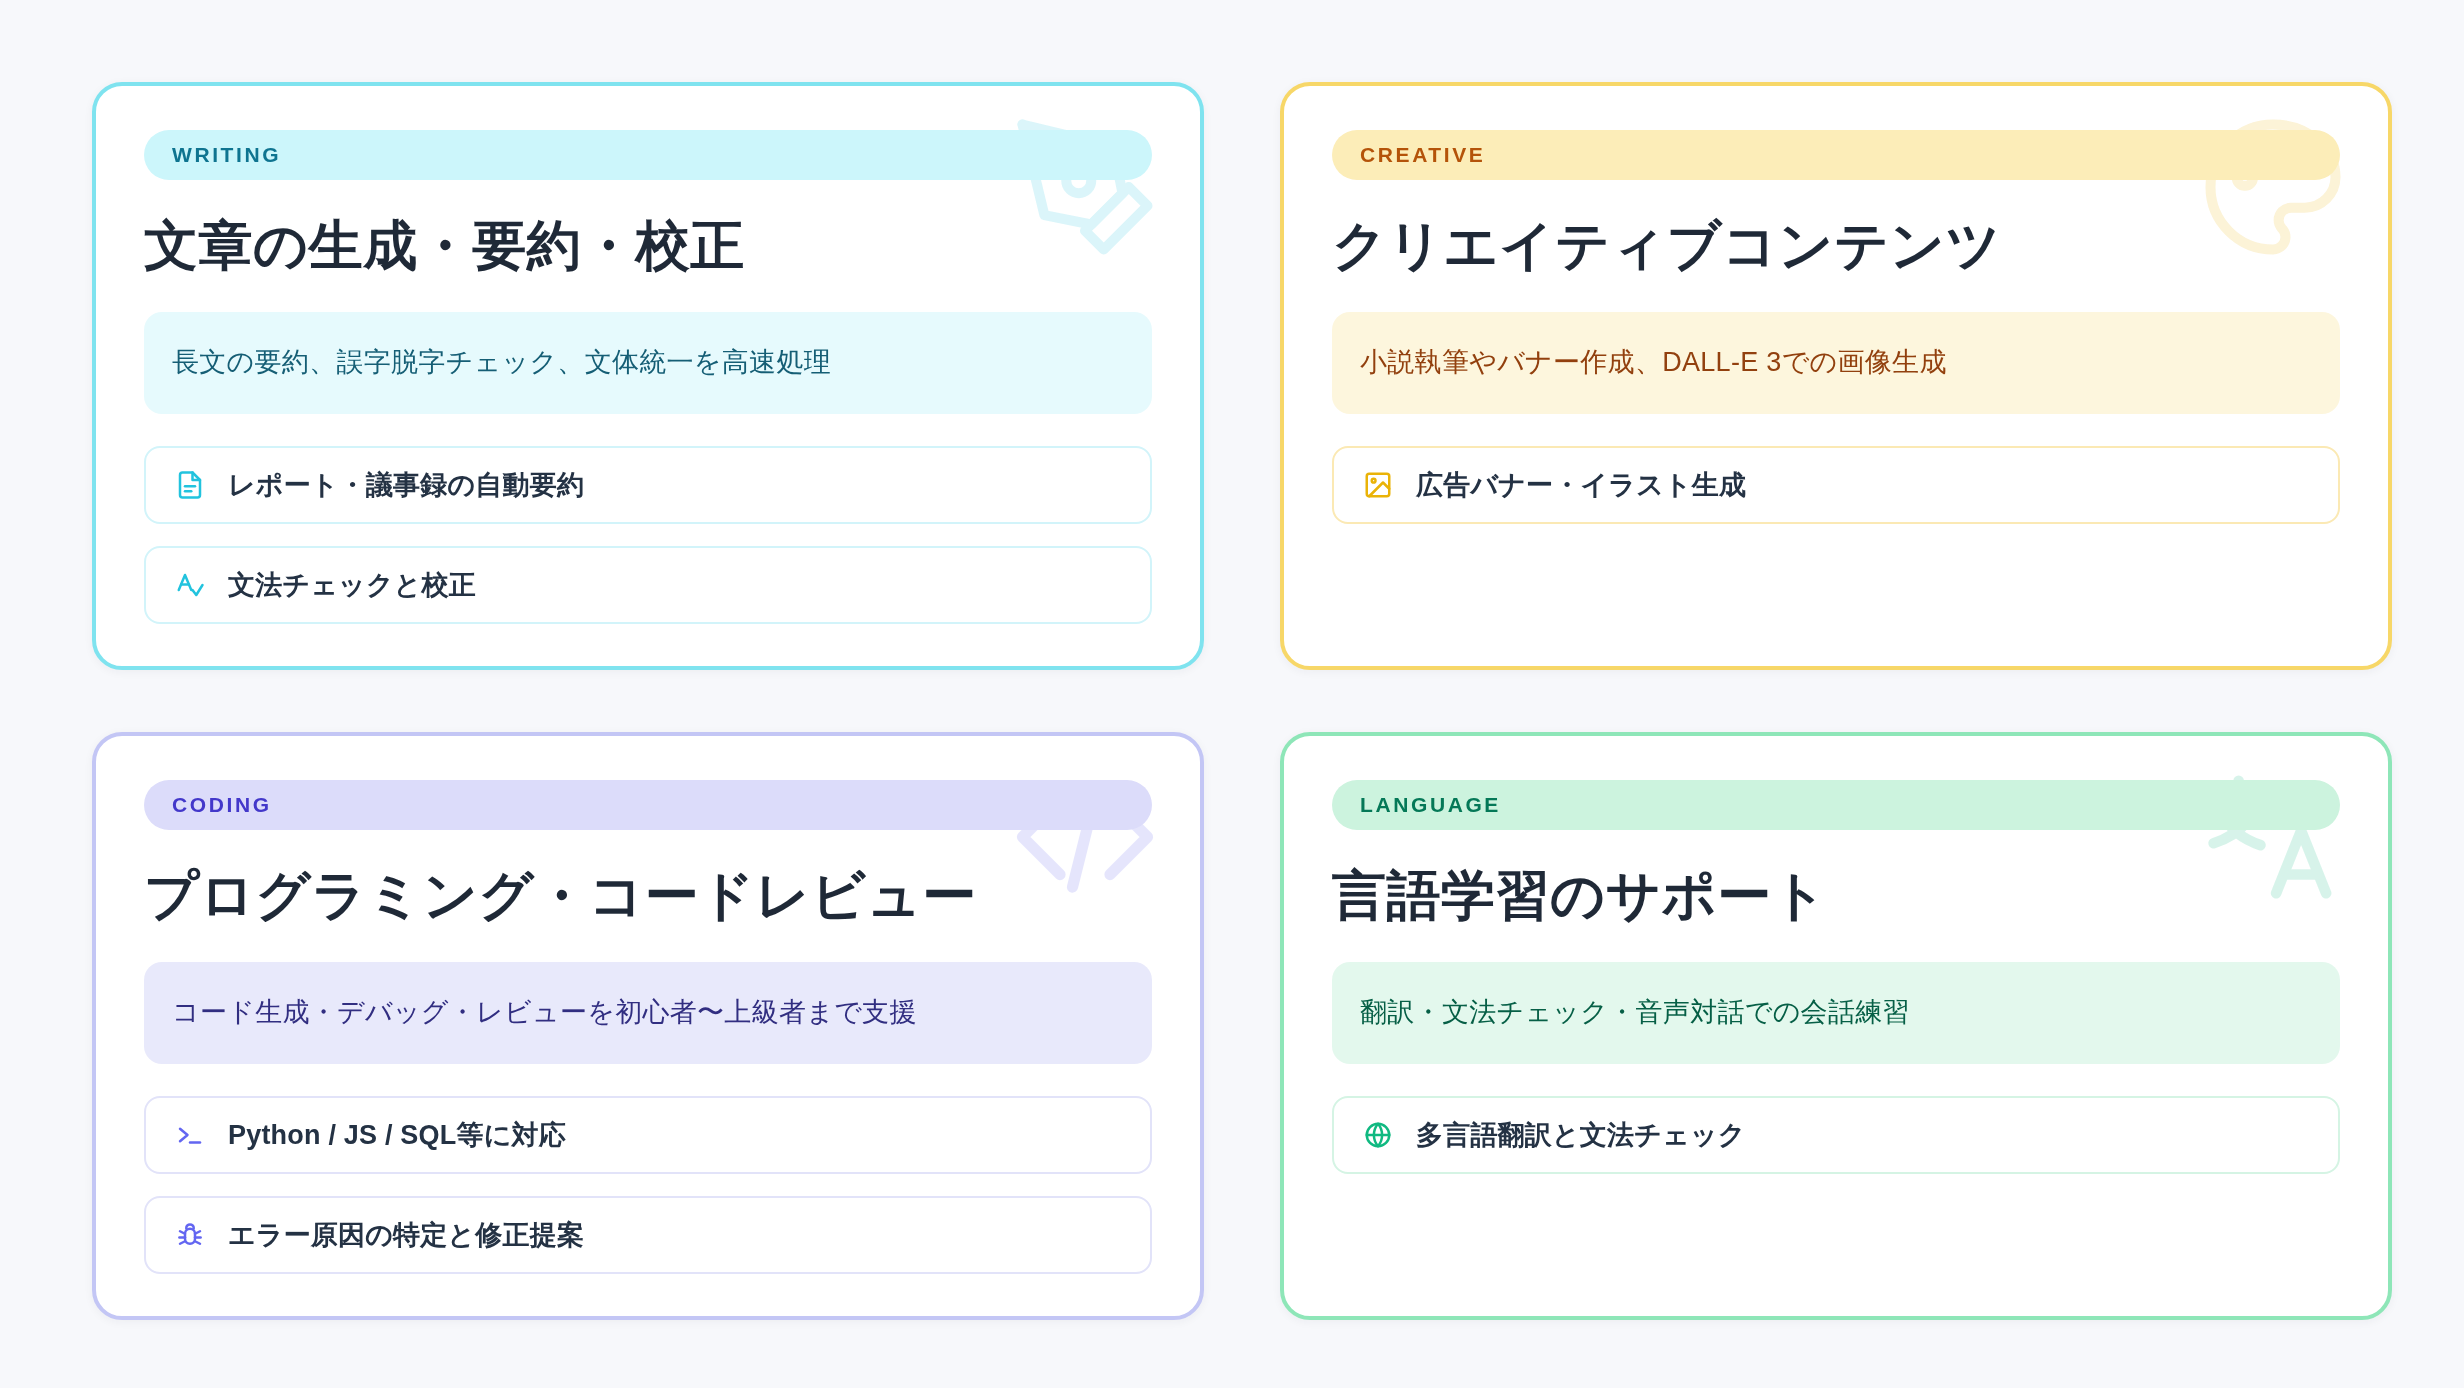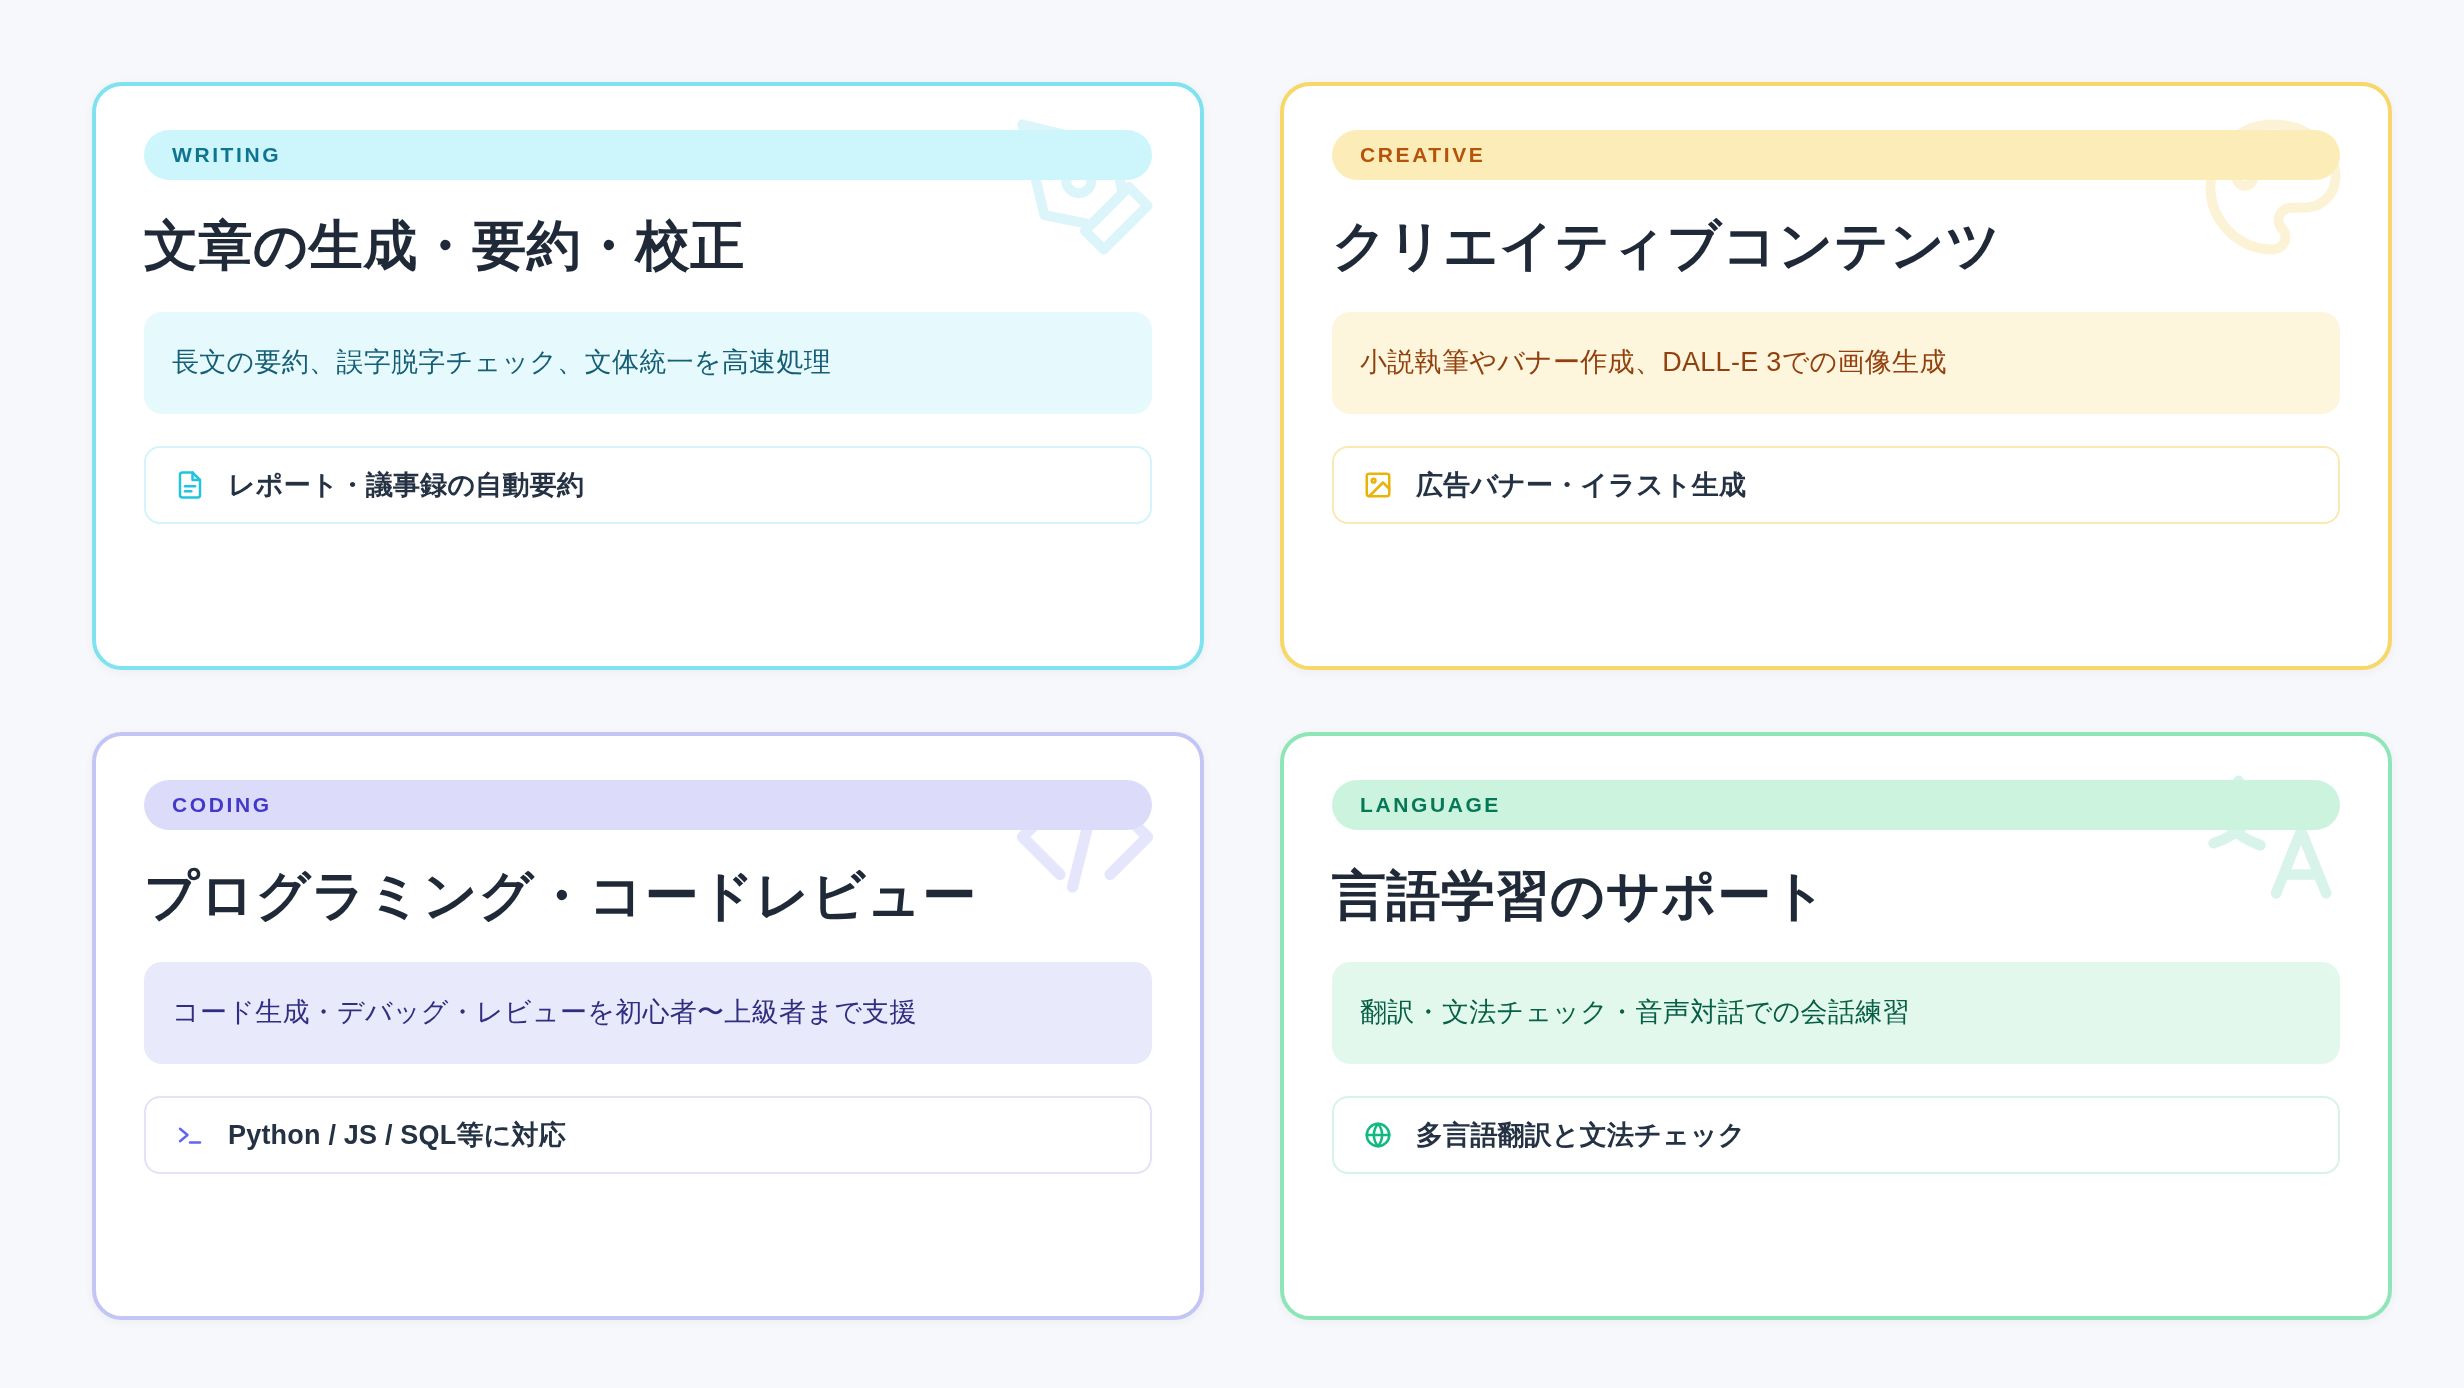--- a/index.html
+++ b/index.html
@@ -209,20 +209,30 @@
         <span class="feature-icon">
           <svg viewBox="0 0 24 24" fill="none" stroke="currentColor" stroke-width="2" stroke-linecap="round" stroke-linejoin="round">
             <path d="M14 2H6a2 2 0 0 0-2 2v16a2 2 0 0 0 2 2h12a2 2 0 0 0 2-2V8z"></path>
             <polyline points="14 2 14 8 20 8"></polyline>
             <line x1="8" y1="13" x2="16" y2="13"></line>
             <line x1="8" y1="17" x2="13" y2="17"></line>
           </svg>
         </span>
         <span class="feature-text">レポート・議事録の自動要約</span>
       </div>
+      <div class="feature-item">
+        <span class="feature-icon">
+          <svg viewBox="0 0 24 24" fill="none" stroke="currentColor" stroke-width="2" stroke-linecap="round" stroke-linejoin="round">
+            <path d="M3 16l5-12 5 12"></path>
+            <line x1="5" y1="11.5" x2="11" y2="11.5"></line>
+            <polyline points="14 16 17 20 22 12"></polyline>
+          </svg>
+        </span>
+        <span class="feature-text">文法チェックと校正</span>
+      </div>
     </div>
   </div>
 
   <div class="card theme-creative">
     <div class="watermark">
       <svg viewBox="0 0 24 24" fill="none" stroke="#eab308" stroke-width="1.6" stroke-linecap="round" stroke-linejoin="round">
         <path d="M12 2a10 10 0 0 0 0 20c1.1 0 2-.9 2-2 0-.5-.2-1-.6-1.4-.3-.4-.5-.8-.5-1.3 0-1.1.9-2 2-2h2.2A4.9 4.9 0 0 0 22 10.4C22 5.8 17.5 2 12 2z"></path>
         <circle cx="7.5" cy="10.5" r="1.3"></circle>
         <circle cx="11" cy="6.5" r="1.3"></circle>
         <circle cx="16" cy="8" r="1.3"></circle>
@@ -274,20 +284,35 @@
 
     <div class="feature-list">
       <div class="feature-item">
         <span class="feature-icon">
           <svg viewBox="0 0 24 24" fill="none" stroke="currentColor" stroke-width="2" stroke-linecap="round" stroke-linejoin="round">
             <polyline points="4 7 10 12 4 17"></polyline>
             <line x1="12" y1="18" x2="20" y2="18"></line>
           </svg>
         </span>
         <span class="feature-text">Python / JS / SQL等に対応</span>
+      </div>
+      <div class="feature-item">
+        <span class="feature-icon">
+          <svg viewBox="0 0 24 24" fill="none" stroke="currentColor" stroke-width="2" stroke-linecap="round" stroke-linejoin="round">
+            <rect x="8" y="7" width="8" height="12" rx="4"></rect>
+            <path d="M9 6.5a3 3 0 0 1 6 0"></path>
+            <line x1="8" y1="11" x2="4" y2="9"></line>
+            <line x1="16" y1="11" x2="20" y2="9"></line>
+            <line x1="8" y1="14" x2="3.5" y2="14"></line>
+            <line x1="16" y1="14" x2="20.5" y2="14"></line>
+            <line x1="8" y1="17" x2="4" y2="19"></line>
+            <line x1="16" y1="17" x2="20" y2="19"></line>
+          </svg>
+        </span>
+        <span class="feature-text">エラー原因の特定と修正提案</span>
       </div>
     </div>
   </div>
 
   <div class="card theme-language">
     <div class="watermark">
       <svg viewBox="0 0 24 24" fill="none" stroke="#10b981" stroke-width="1.7" stroke-linecap="round" stroke-linejoin="round">
         <path d="M2 5h9"></path>
         <path d="M6.5 3v2"></path>
         <path d="M9.5 5c0 3.5-2.5 6.5-7 8"></path>

